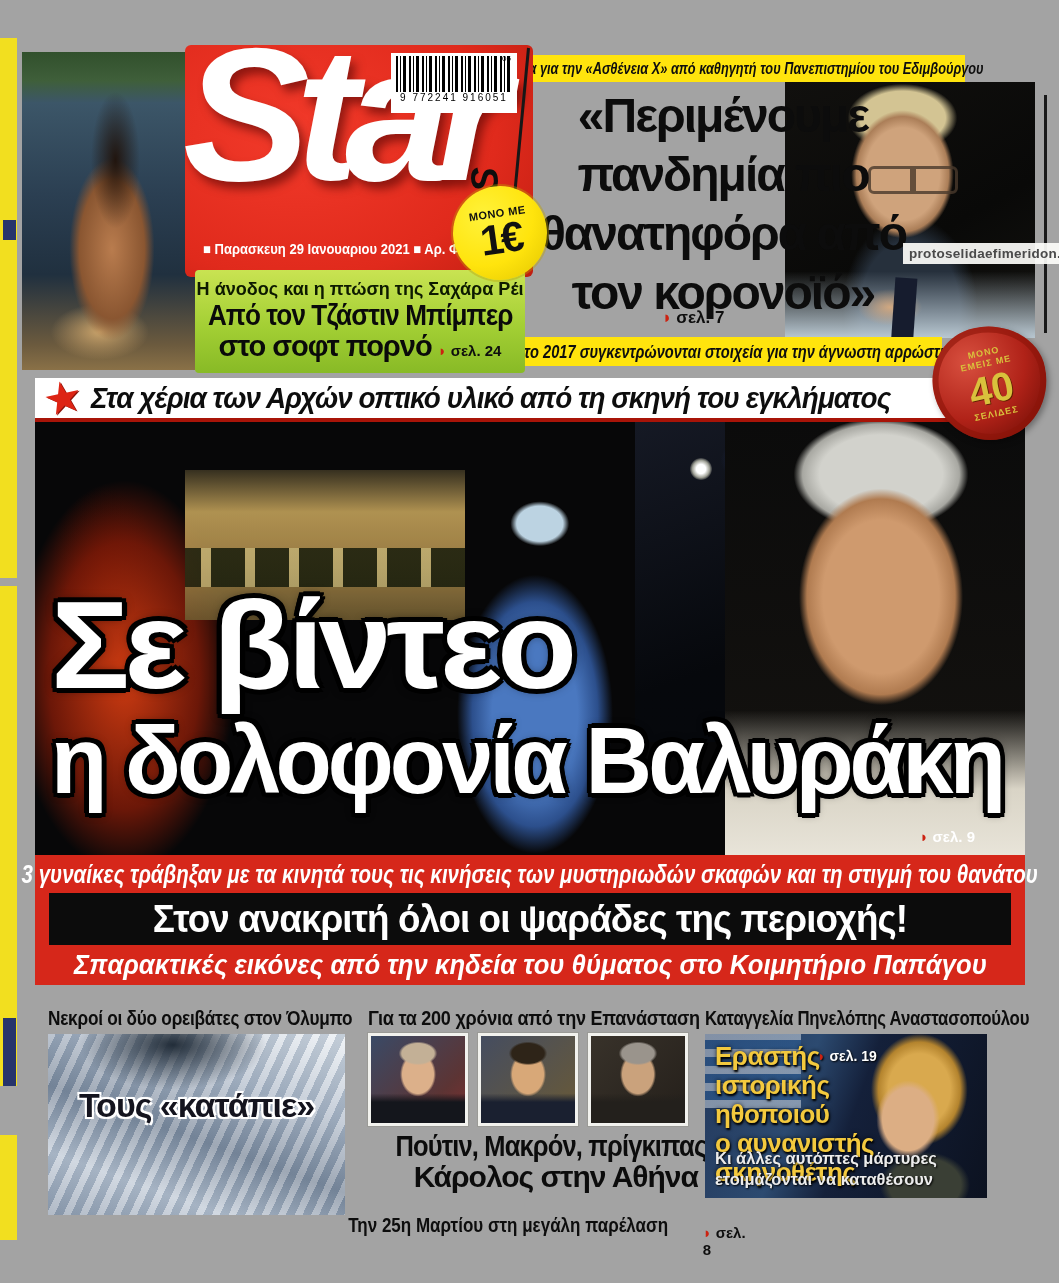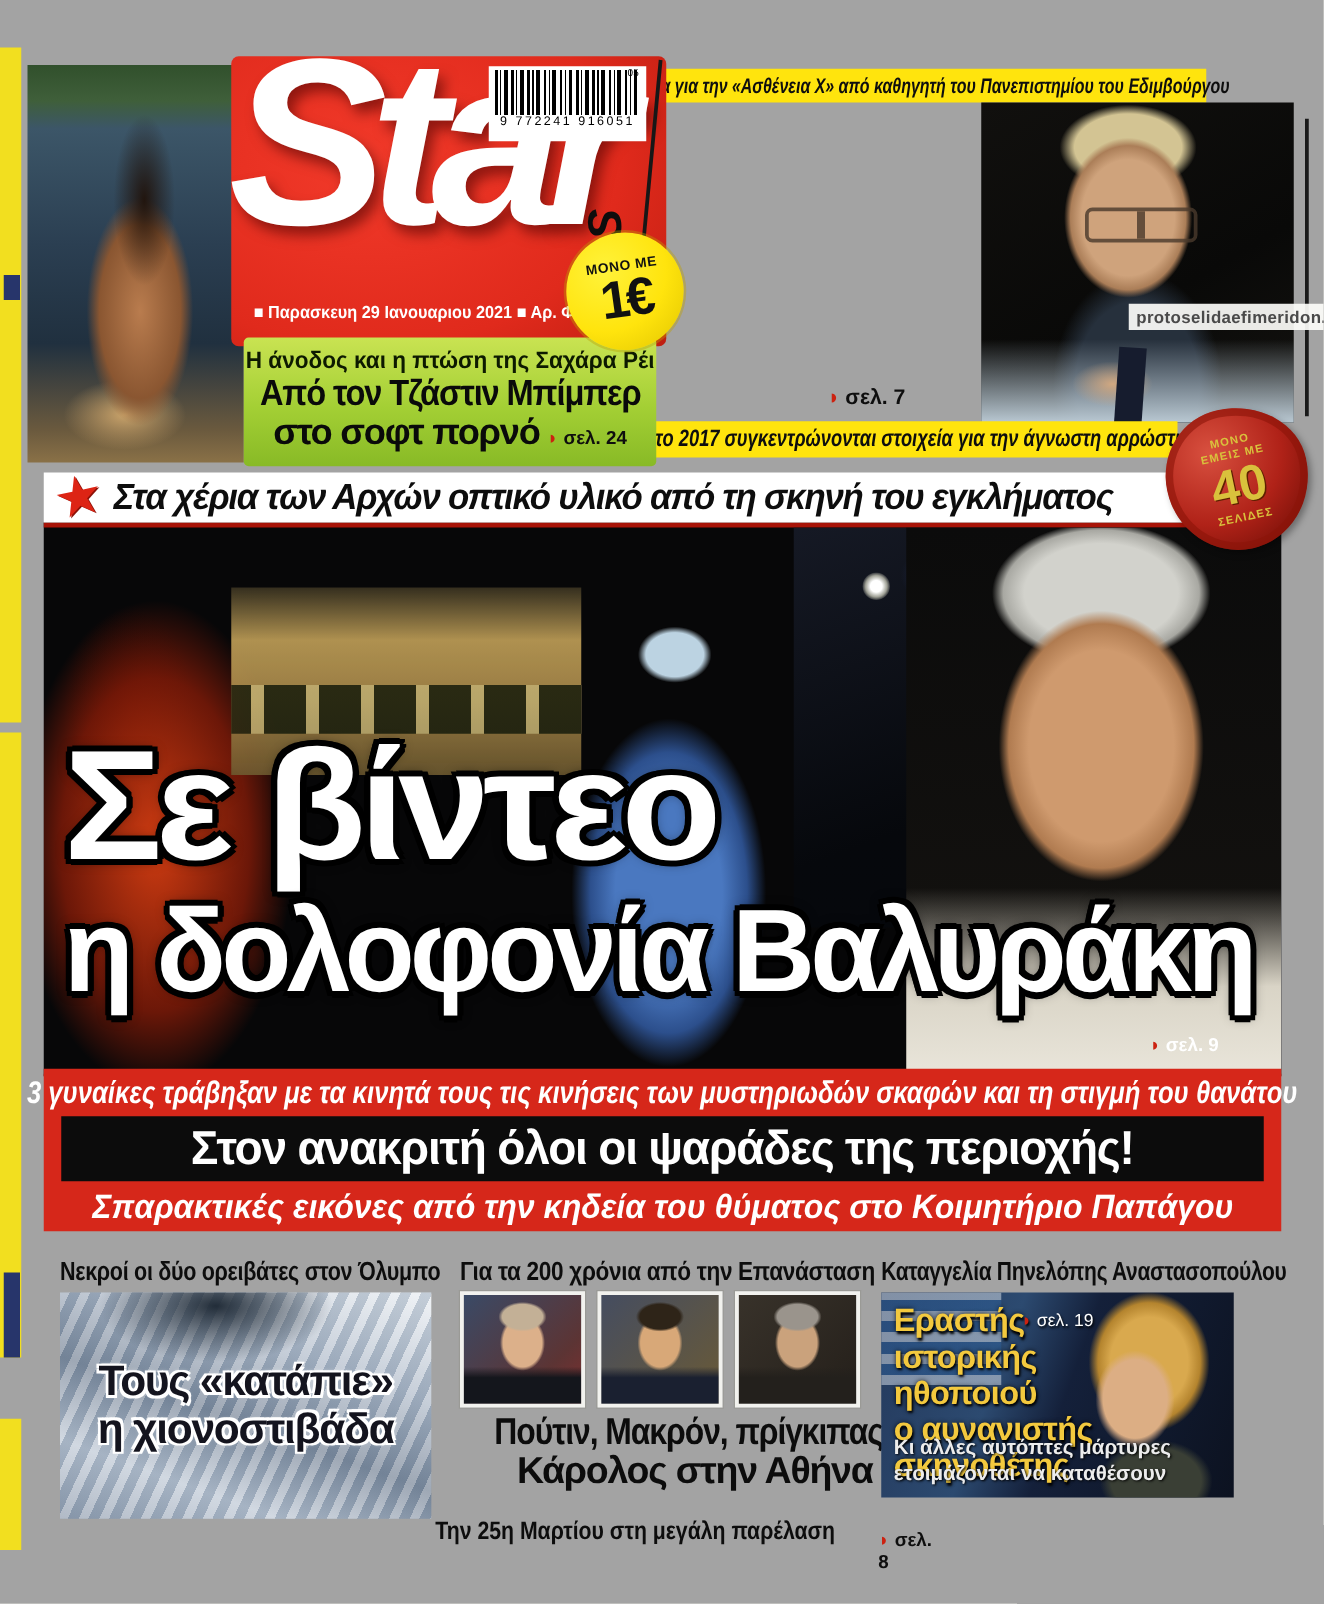--- a/index.html
+++ b/index.html
@@ -166,21 +166,21 @@
   .actress{left:705px;top:1034px;width:282px;height:164px;overflow:hidden;
     background:
       radial-gradient(ellipse 44px 54px at 72% 52%, #dcae84 0 58%, rgba(0,0,0,0) 72%),
       radial-gradient(ellipse 62px 72px at 76% 34%, #d9a94e 0 50%, #b4842e 66%, rgba(0,0,0,0) 78%),
       radial-gradient(ellipse 60px 44px at 78% 92%, #3a3f35 0 60%, rgba(0,0,0,0) 75%),
       linear-gradient(110deg,#24395c 0%,#2c4a70 34%,#14203a 52%,#0c1220 100%);}
   .actress::before{content:"";position:absolute;left:0;top:0;width:96px;height:74px;opacity:.55;
     background:repeating-linear-gradient(0deg,#cfd8e2 0 8px,#2e5e96 8px 17px);}
   .actress-h{position:absolute;left:10px;top:8px;font-weight:bold;font-size:26px;line-height:29px;
     color:#f3c93e;letter-spacing:-.5px;text-shadow:1px 2px 2px #000,0 0 4px rgba(0,0,0,.8);}
-  .actress-ref{position:absolute;left:112px;top:14px;color:#fff;font-size:14px;font-weight:normal;text-shadow:1px 1px 2px #000;}
+  .actress-ref{position:absolute;left:112px;top:14px;color:#fff;font-size:14px;font-weight:bold;text-shadow:1px 1px 2px #000;}
   .actress-sub{position:absolute;left:10px;bottom:8px;font-weight:bold;font-size:16.5px;line-height:21px;
     color:#ececec;text-shadow:1px 1px 2px #000;}
 </style>
 </head>
 <body>
 
 <div class="page">
 
   <div class="abs edge-y" style="top:38px;height:540px;"></div>
   <div class="abs edge-y" style="top:586px;height:500px;"></div>
@@ -210,20 +210,26 @@
     <span class="price-label">ΜΟΝΟ ΜΕ</span>
     <span class="price-val">1€</span>
   </div>
 
   <div class="abs kicker-top">
     <span class="fit-c" style="--sx:.75">Στοιχεία για την «Ασθένεια Χ» από καθηγητή του Πανεπιστημίου του Εδιμβούργου</span>
   </div>
   <div class="abs prof-photo">
     <div class="abs glasses"></div>
     <div class="abs tie"></div>
+  </div>
+  <div class="abs headline-top">
+    <span class="l">«Περιμένουμε</span>
+    <span class="l">πανδημία πιο</span>
+    <span class="l">θανατηφόρα από</span>
+    <span class="l">τον κορονοϊό»</span>
   </div>
   <div class="abs pageref pgmark pageref-7">σελ. 7</div>
   <div class="abs kicker-top-footer">
     <span class="fit-c" style="--sx:.77">Από το 2017 συγκεντρώνονται στοιχεία για την άγνωστη αρρώστια</span>
   </div>
   <div class="abs watermark">protoselidaefimeridon.gr</div>
 
   <div class="abs green-box">
     <div class="green-kicker">
       <span class="fit-c" style="--sx:.95">Η άνοδος και η πτώση της Σαχάρα Ρέι</span>
@@ -275,21 +281,20 @@
       <span class="fit-c" style="--sx:.95">Σπαρακτικές εικόνες από την κηδεία του θύματος στο Κοιμητήριο Παπάγου</span>
     </div>
   </div>
 
   <div class="abs kicker-b k1">
     <span class="fit" style="--sx:.82">Νεκροί οι δύο ορειβάτες στον Όλυμπο</span>
   </div>
   <div class="abs snow">
     <div class="snow-h">
       <span>Τους «κατάπιε»</span><br>
-      <span>η χιονοστιβάδα</span>
     </div>
   </div>
 
   <div class="abs kicker-b k2">
     <span class="fit" style="--sx:.86">Για τα 200 χρόνια από την Επανάσταση</span>
   </div>
   <div class="abs ports">
     <div class="portrait p-putin"></div>
     <div class="portrait p-macron"></div>
     <div class="portrait p-charles"></div>

